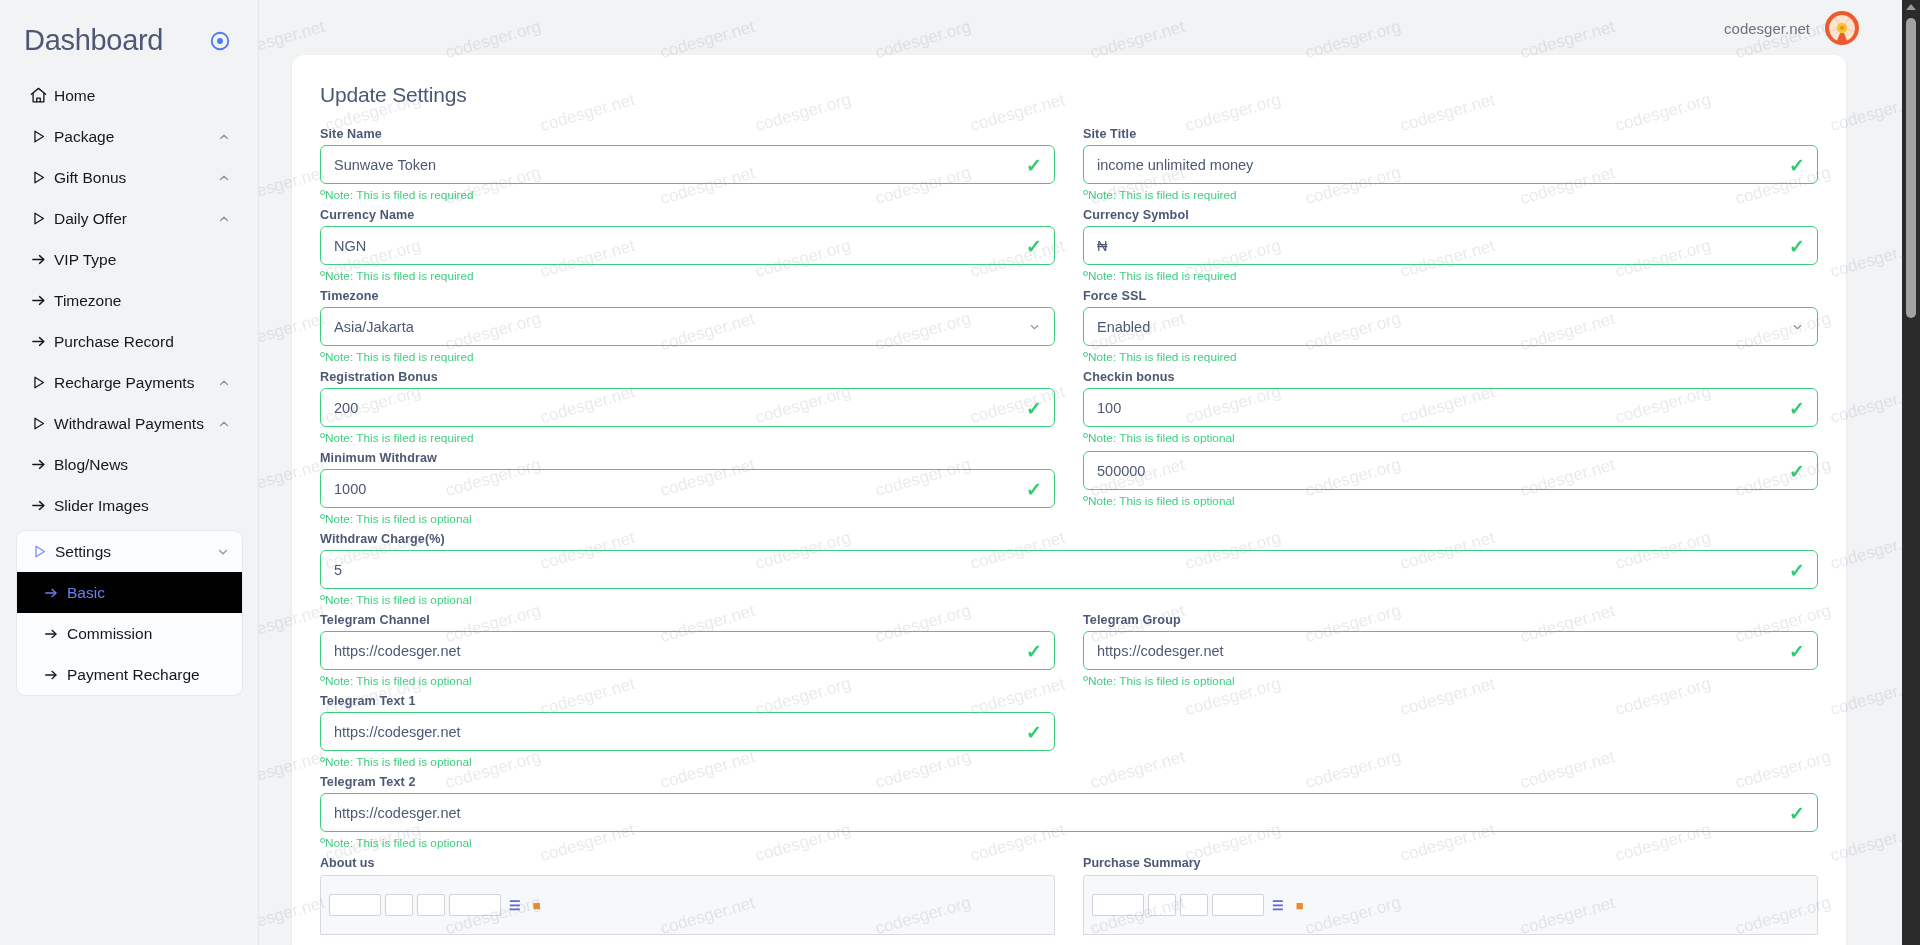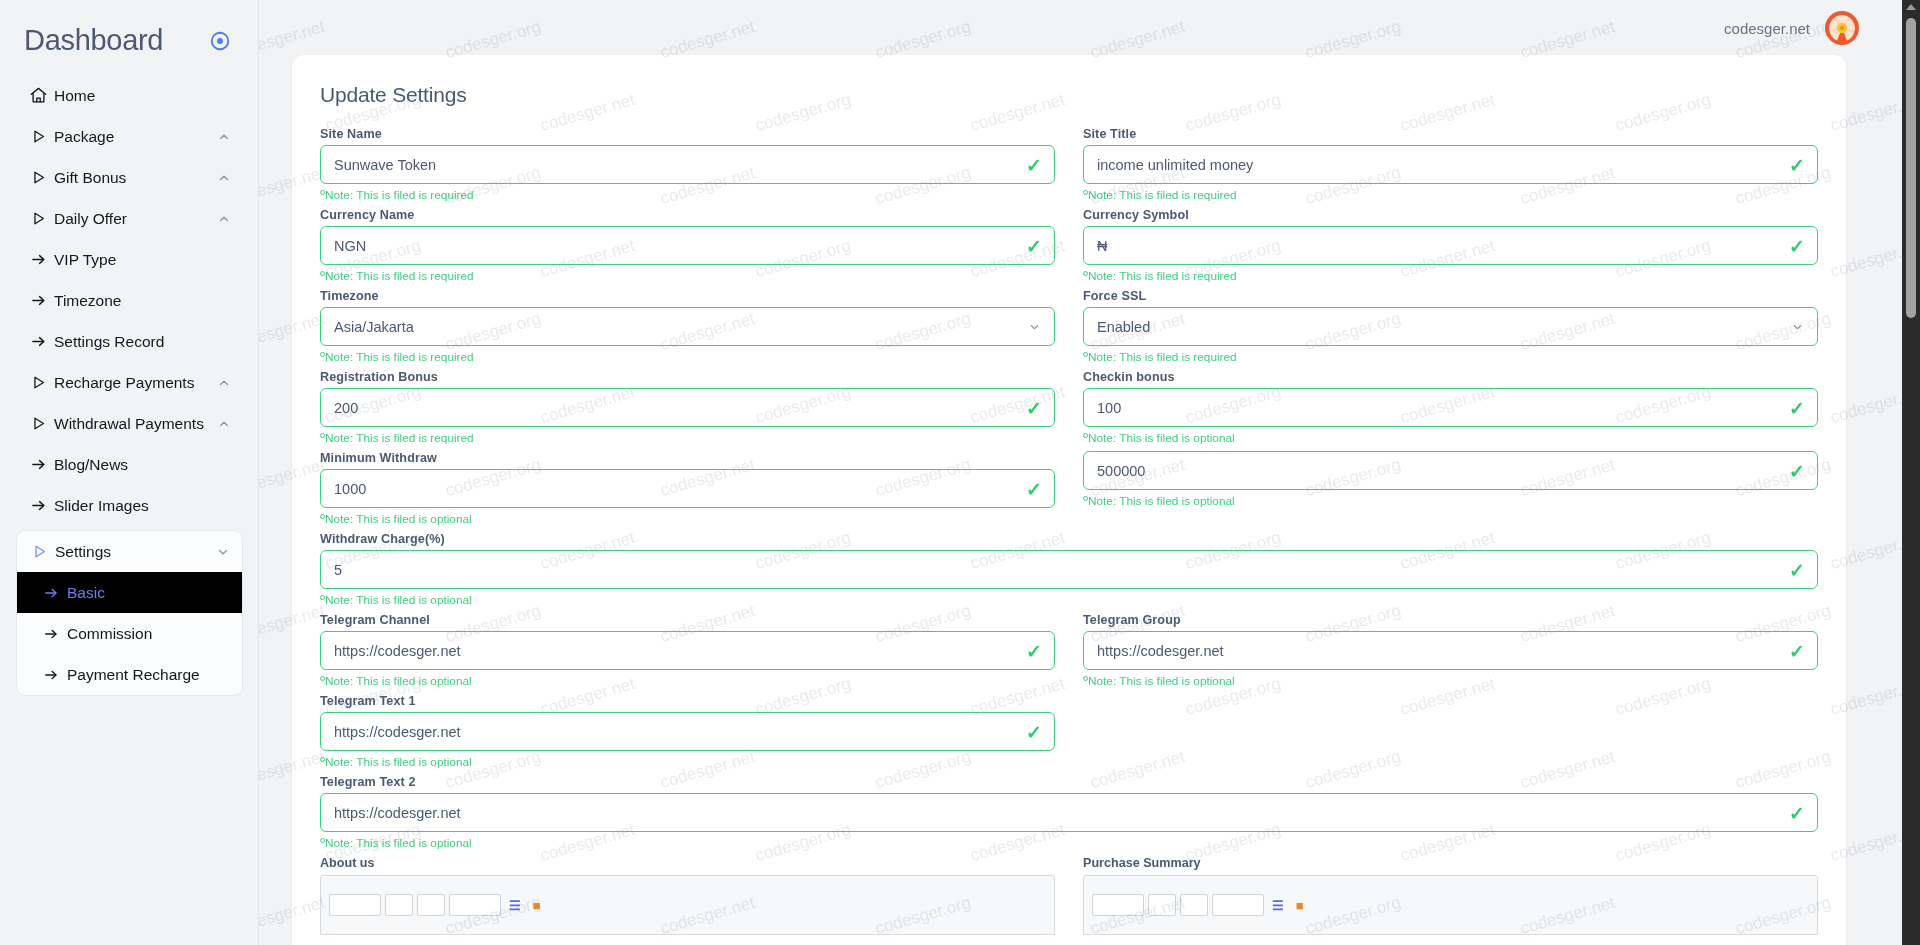--- a/index.html
+++ b/index.html
@@ -266,21 +266,21 @@
           </span>
           <span class="lbl">Timezone</span>
         </div>
         <div class="nav-item">
           <span class="ico">
             <svg width="17" height="17" viewBox="0 0 24 24" fill="none" stroke="#15171c" stroke-width="2" stroke-linecap="round" stroke-linejoin="round">
               <path d="M4 12h15"></path>
               <path d="M13.5 6.5 19.5 12l-6 5.5"></path>
             </svg>
           </span>
-          <span class="lbl">Settings Record</span>
+          <span class="lbl">Purchase Record</span>
         </div>
         <div class="nav-item">
           <span class="ico">
             <svg width="17" height="17" viewBox="0 0 24 24" fill="none" stroke="#15171c" stroke-width="1.8" stroke-linejoin="round">
               <path d="M7 4.5 19 12 7 19.5z"></path>
             </svg>
           </span>
           <span class="lbl">Recharge Payments</span>
           <span class="caret">
             <svg width="14" height="14" viewBox="0 0 24 24" fill="none" stroke="#8a93a5" stroke-width="2.2" stroke-linecap="round" stroke-linejoin="round">

